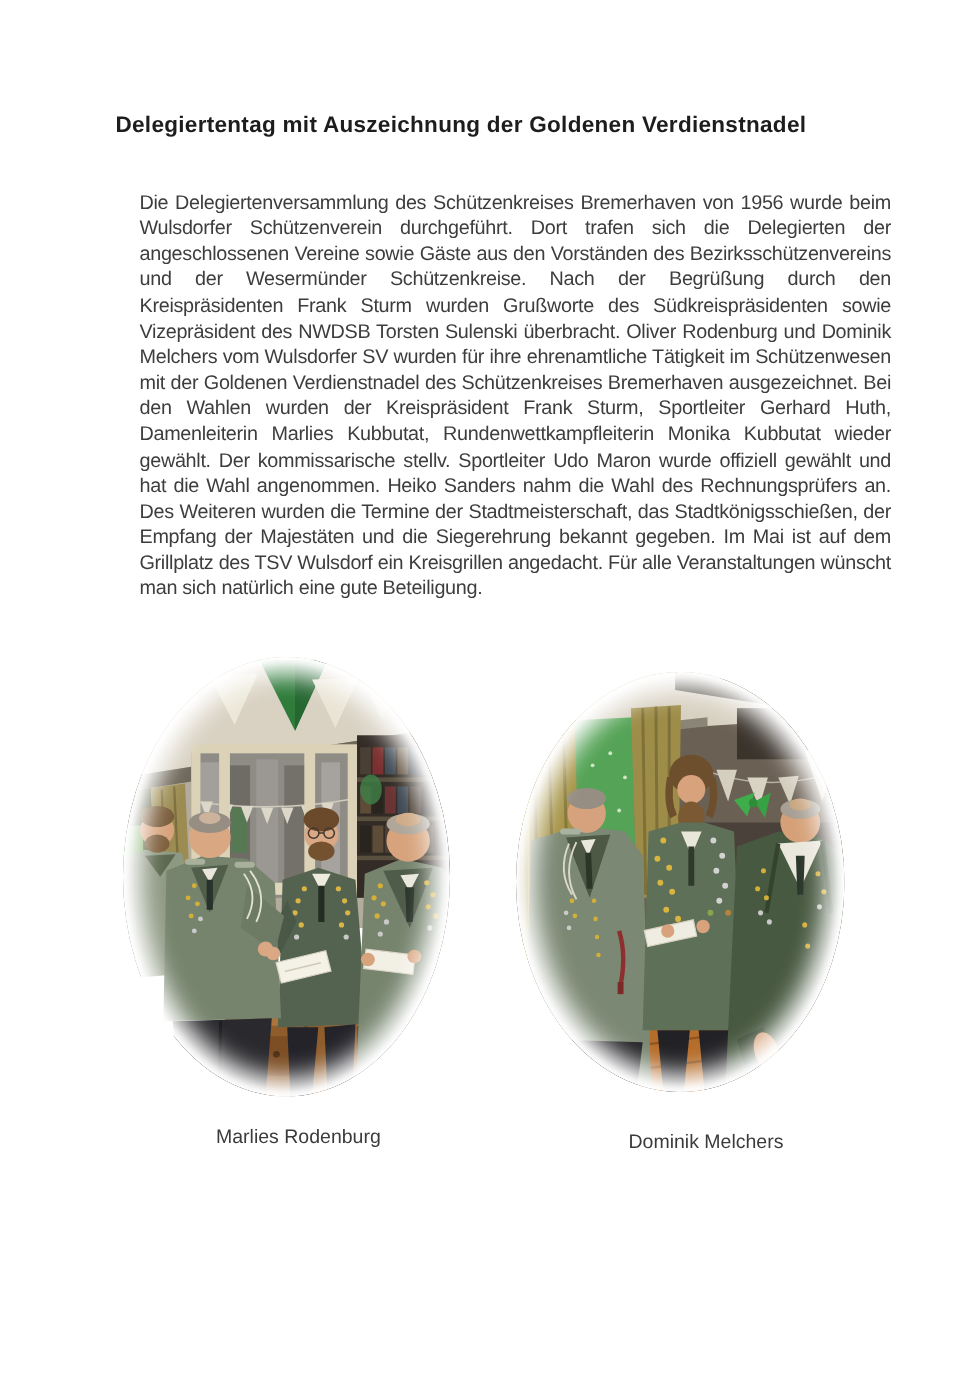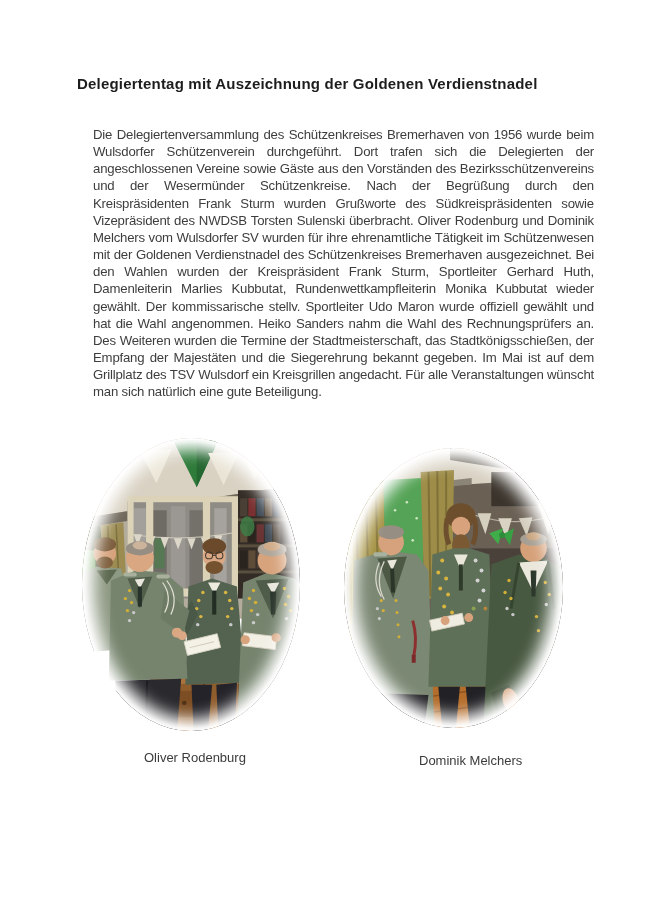--- a/index.html
+++ b/index.html
@@ -355,16 +355,16 @@
         <circle cx="206" cy="156" r="1.7" fill="#c9c9c9"></circle>
         <polygon points="150,244 168,236 178,262 158,272" fill="#3c4b35"></polygon>
         <g transform="rotate(-18 170 252)">
           <ellipse cx="170" cy="252" rx="8" ry="13" fill="#d5a078"></ellipse>
         </g>
       </g>
     </svg>
     <div class="feather"></div>
   </div>
 
-  <div class="caption caption-left">Oliver Rodenburg</div>
+  <div class="caption caption-left">Marlies Rodenburg</div>
   <div class="caption caption-right">Dominik Melchers</div>
 
 </div>
 
 </body></html>

